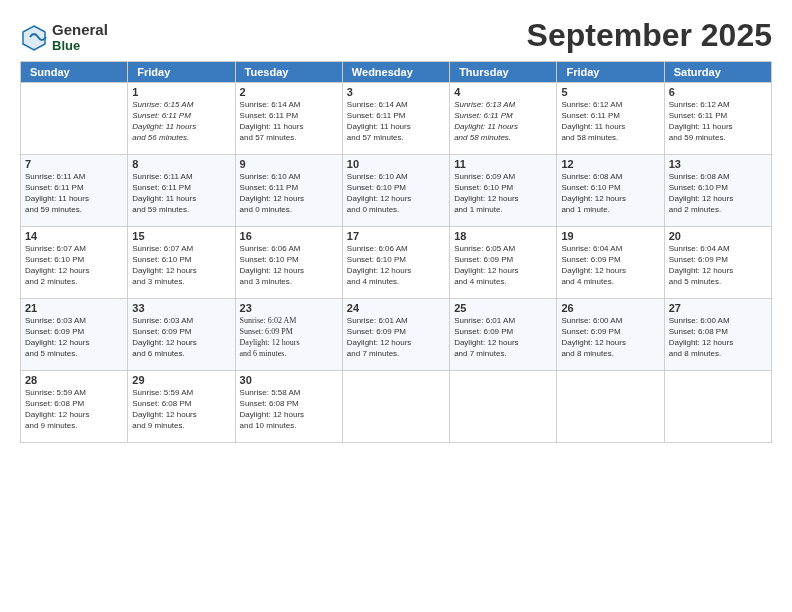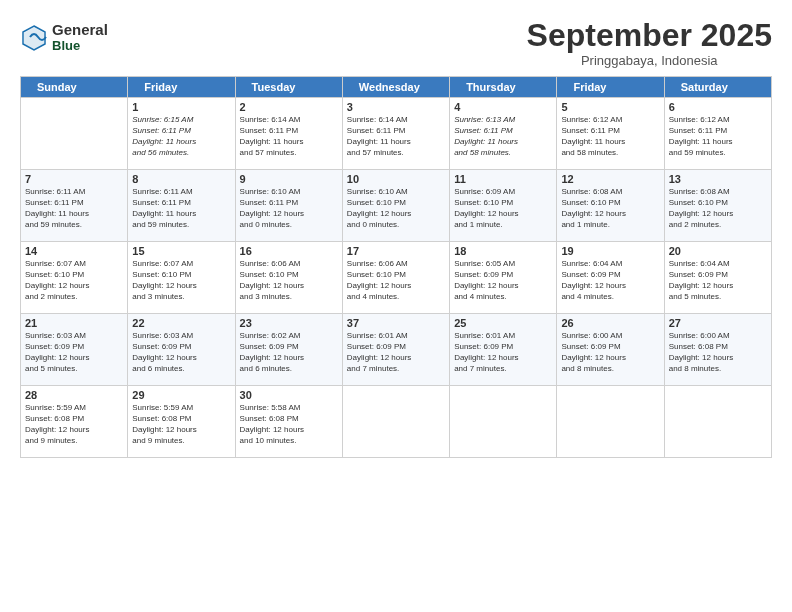--- a/index.html
+++ b/index.html
@@ -42,21 +42,21 @@
       font-size: 13px;
       font-weight: bold;
       color: #14532d;
     }
     .logo-icon {
       width: 28px;
       height: 28px;
       margin-right: 4px;
     }
     .title-block {
-      text-align: center;
+      text-align: left;
     }
     .month-title {
       font-size: 32px;
       font-weight: bold;
       color: #333;
       line-height: 1.1;
     }
     .subtitle {
       font-size: 13px;
       color: #555;
@@ -64,21 +64,21 @@
     table {
       width: 100%;
       border-collapse: collapse;
       table-layout: fixed;
     }
     thead tr th {
       background-color: #3a7abf;
       color: #fff;
       font-size: 11px;
       font-weight: bold;
-      padding: 4px 16px;
+      padding: 4px 9px;
       text-align: left;
       border: 1px solid #ccc;
     }
     tbody tr td {
       vertical-align: top;
       border: 1px solid #d0d0d0;
       padding: 3px 4px;
       font-size: 8.5px;
       color: #222;
       height: 72px;
@@ -117,21 +117,20 @@
         <path d="M14 3 L25 9 L25 21 L14 27 L3 21 L3 9 Z" fill="none" stroke="#1a6faf" stroke-width="1.5"></path>
         <path d="M10 14 Q14 8 18 14 Q22 20 26 14" fill="none" stroke="#1a6faf" stroke-width="2"></path>
       </svg>
       <div class="logo-text">
         <span class="logo-general">General</span>
         <span class="logo-blue">Blue</span>
       </div>
     </div>
     <div class="title-block">
       <div class="month-title">September 2025</div>
-      <div class="subtitle">Pringgabaya, Indonesia</div>
     </div>
   </div>
 
   <table>
     <thead>
       <tr>
         <th>Sunday</th>
         <th>Friday</th>
         <th>Tuesday</th>
         <th>Wednesday</th>
@@ -290,35 +289,35 @@
         </tr>
         <tr>
           <td>
             <span class="day-number">21</span>
             <div class="cell-text" style="white-space: pre-line;">Sunrise: 6:03 AM
 Sunset: 6:09 PM
 Daylight: 12 hours
 and 5 minutes.</div>
           </td>
           <td>
-            <span class="day-number">22</span>
+            <span class="day-number">33</span>
             <div class="cell-text" style="white-space: pre-line;">Sunrise: 6:03 AM
 Sunset: 6:09 PM
 Daylight: 12 hours
 and 6 minutes.</div>
           </td>
           <td>
             <span class="day-number">23</span>
-            <div class="cell-text" style="white-space: pre-line;">Sunrise: 6:02 AM
+            <div class="cell-text" style="white-space: pre-line; font-family: Liberation Serif, serif;">Sunrise: 6:02 AM
 Sunset: 6:09 PM
 Daylight: 12 hours
 and 6 minutes.</div>
           </td>
           <td>
-            <span class="day-number">37</span>
+            <span class="day-number">24</span>
             <div class="cell-text" style="white-space: pre-line;">Sunrise: 6:01 AM
 Sunset: 6:09 PM
 Daylight: 12 hours
 and 7 minutes.</div>
           </td>
           <td>
             <span class="day-number">25</span>
             <div class="cell-text" style="white-space: pre-line;">Sunrise: 6:01 AM
 Sunset: 6:09 PM
 Daylight: 12 hours

